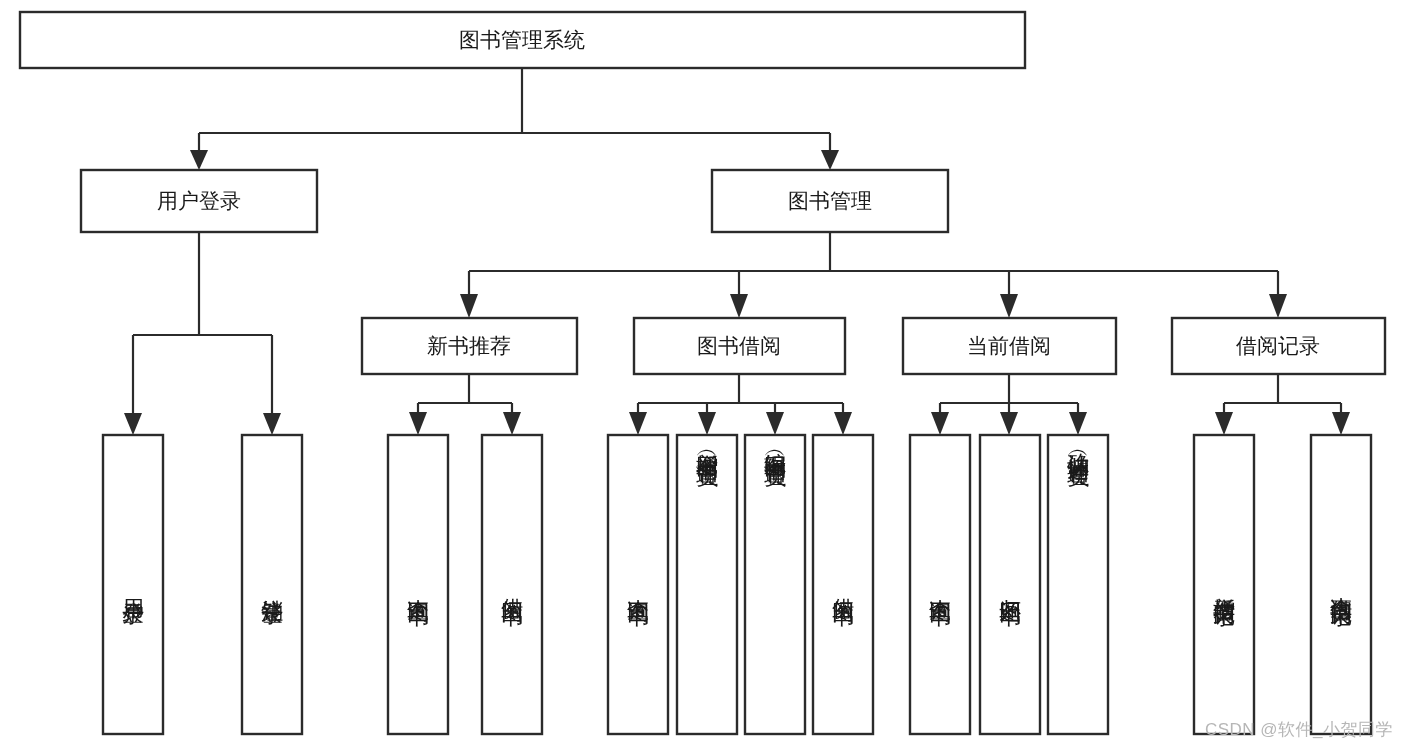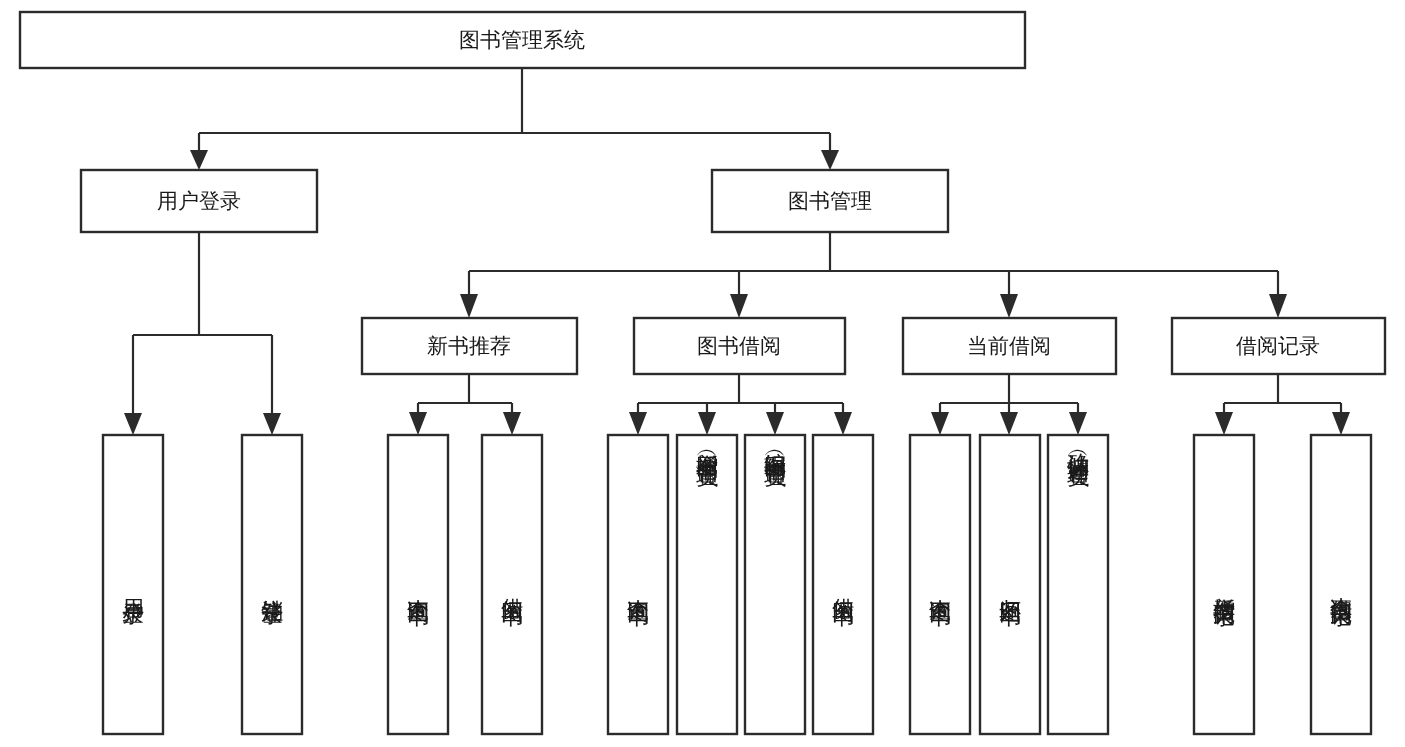--- a/index.html
+++ b/index.html
@@ -232,14 +232,15 @@
   <div class="leaf-label-wrap" style="left:1048px; top:435px; width:60px; height:299px; align-items:flex-start;">
     <span class="leaf-label">确认归还（管理员）</span>
   </div>
   <div class="leaf-label-wrap" style="left:1194px; top:435px; width:60px; height:299px;">
     <span class="leaf-label">新增借阅记录</span>
   </div>
   <div class="leaf-label-wrap" style="left:1311px; top:435px; width:60px; height:299px;">
     <span class="leaf-label">查询借阅记录</span>
   </div>
 
+  <div class="watermark">CSDN @软件_小贺同学</div>
 
 </div>
 
 </body></html>

